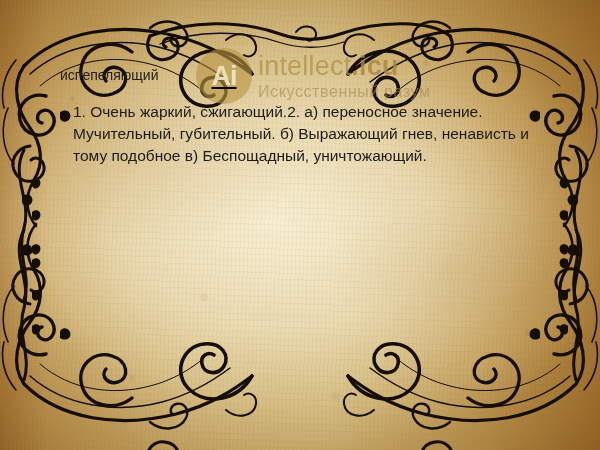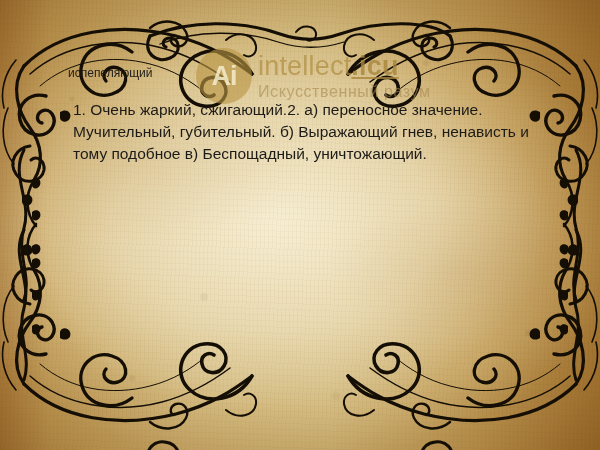--- a/index.html
+++ b/index.html
@@ -40,41 +40,41 @@
 
   
   #watermark{
     position:absolute;left:196px;top:46px;display:flex;align-items:flex-start;
     pointer-events:none;user-select:none;
   }
   #wm-badge{
     width:56px;height:56px;border-radius:50%;
     background:rgba(186,150,70,.62);
     display:flex;align-items:center;justify-content:center;
-    margin-right:6px;margin-top:2px;
+    margin-right:6px;margin-top:2px;text-decoration:underline;
   }
   #wm-badge span{
     font-size:27px;font-weight:bold;color:rgba(243,233,200,.88);
     font-family:"Liberation Sans", sans-serif;letter-spacing:-1px;line-height:1;
   }
   #wm-text{padding-top:6px;}
   #wm-title{
     font-size:27px;line-height:1.05;color:rgba(176,142,66,.72);
     font-family:"Liberation Sans", sans-serif;letter-spacing:.2px;white-space:nowrap;
   }
-  #wm-title b{font-weight:bold;color:rgba(168,134,60,.80);text-decoration:underline;}
+  #wm-title b{font-weight:bold;color:rgba(168,134,60,.80);}
   #wm-sub{
     font-size:16px;color:rgba(166,136,78,.62);margin-top:3px;letter-spacing:.6px;
     white-space:nowrap;font-family:Liberation Sans, sans-serif;
   }
 
   
   #content{position:absolute;left:56px;top:66px;width:500px;}
   #headword{
-    font-size:12px;color:#22201c;line-height:1.3;margin:0 0 7px 12px;
+    font-size:14px;color:#22201c;line-height:1.3;margin:0 0 7px 4px;
     font-family:"Liberation Sans", sans-serif;
   }
   #definition{
     font-size:15.5px;color:#1d1b17;line-height:1.42;margin:17px;width:492px;
     font-family:"Liberation Sans", sans-serif;
   }
 </style>
 </head>
 <body>
 

